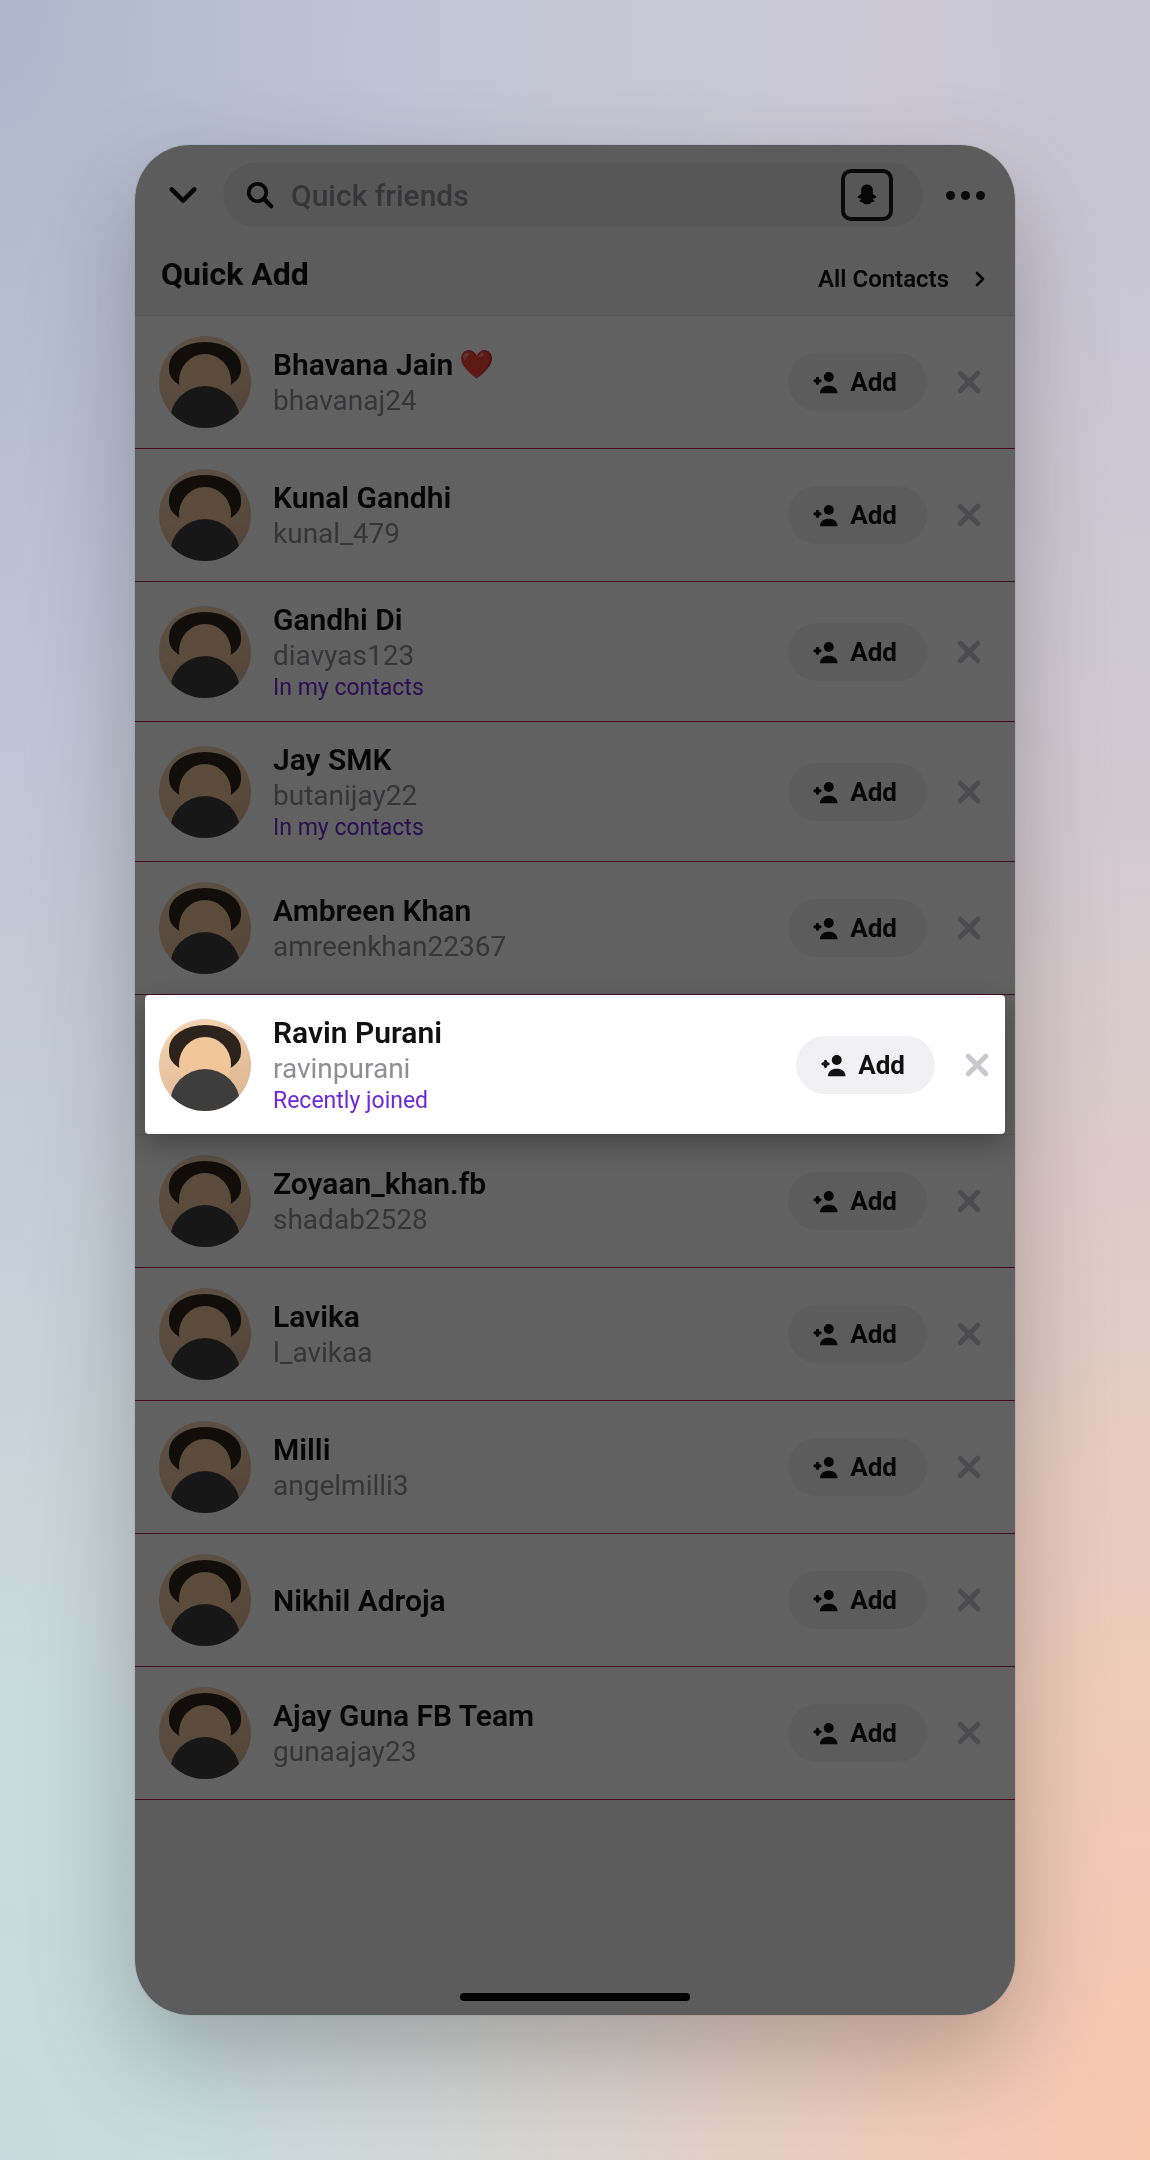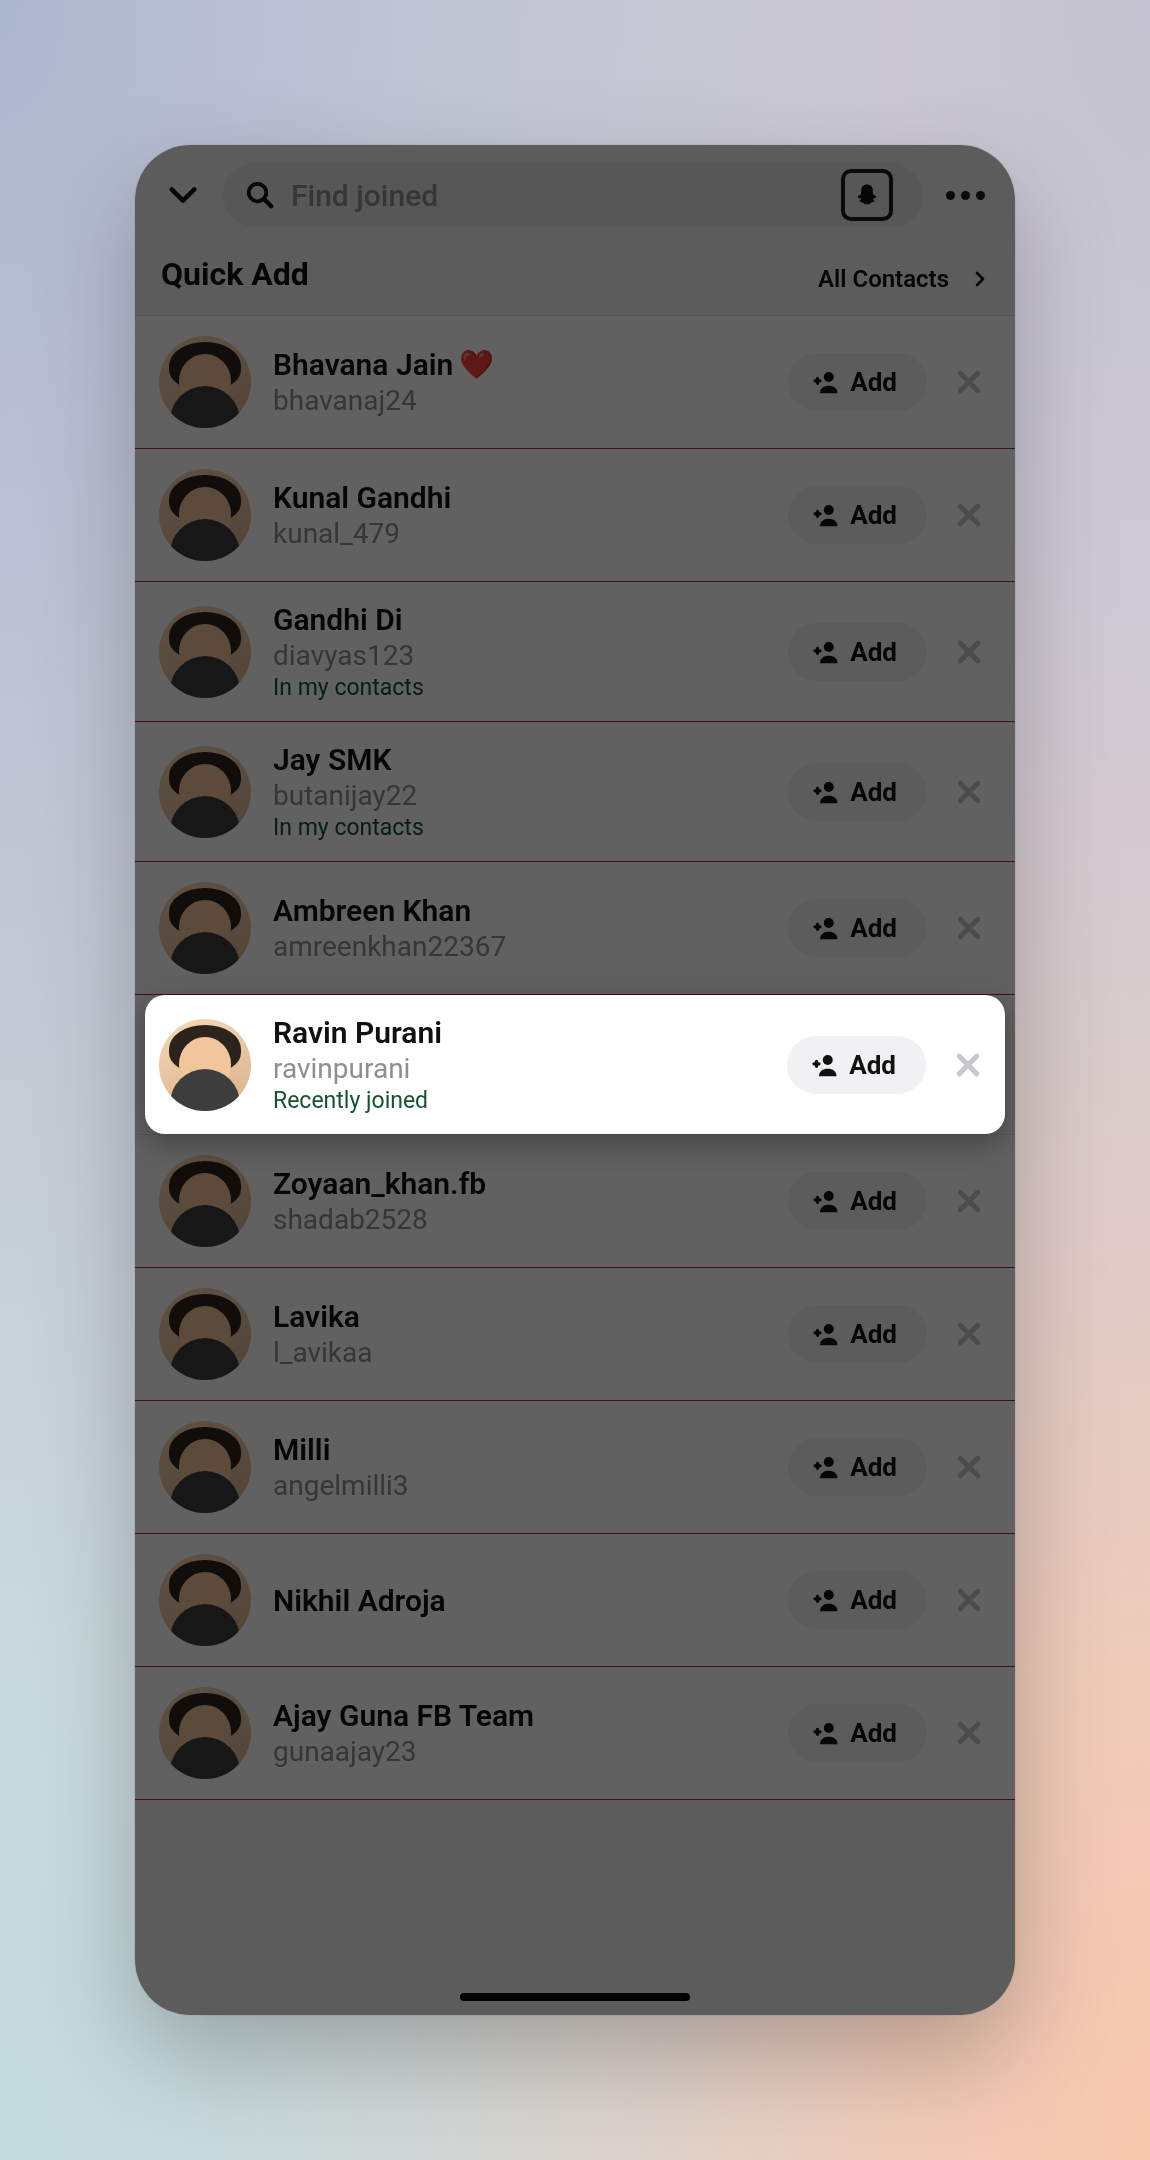--- a/index.html
+++ b/index.html
@@ -128,23 +128,23 @@
     transition: none;
     position: relative;
   }
   .row.highlighted {
     position: relative;
     z-index: 20;
     background: #fff;
     box-shadow: 0 10px 30px rgba(0,0,0,.3);
     margin-left: 10px;
     margin-right: 10px;
-    border-radius: 20px;
+    border-radius: 4px;
     padding-left: 14px;
-    padding-right: 15px;
+    padding-right: 6px;
     border-bottom: none;
   }
   .row.highlighted + .row { border-top: 1px solid #ececec; }
   .avatar {
     width: 92px;
     height: 92px;
     border-radius: 50%;
     background: linear-gradient(160deg, #f7d7b5, #d9b08c);
     flex-shrink: 0;
     position: relative;
@@ -188,21 +188,21 @@
     align-items:center;
     gap:6px;
   }
   .username {
     font-size: 28px;
     color: #8e8e93;
     margin-top: 2px;
   }
   .subtext {
     font-size: 23px;
-    color: #14532d;
+    color: #6d28d9;
     margin-top: 2px;
   }
   .add-btn {
     background: #f1f1f3;
     border-radius: 40px;
     padding: 14px 30px 14px 22px;
     display:flex;
     align-items:flex-end;
     gap: 10px;
     font-size: 26px;
@@ -247,21 +247,21 @@
       <div class="chevron-down">
         <svg viewBox="0 0 24 24">
             <path d="M4 8 L12 16 L20 8" fill="none" stroke="#111" stroke-width="3.2" stroke-linecap="round" stroke-linejoin="round"></path>
           </svg>
       </div>
       <div class="search-bar">
         <svg viewBox="0 0 24 24">
             <circle cx="10" cy="10" r="7" fill="none" stroke="#111" stroke-width="3"></circle>
             <line x1="15" y1="15" x2="21" y2="21" stroke="#111" stroke-width="3.5" stroke-linecap="round"></line>
           </svg>
-        <span class="search-placeholder">Find joined</span>
+        <span class="search-placeholder">Quick friends</span>
         <div style="flex:1"></div>
         <div class="snap-square">
           <svg viewBox="0 0 24 24">
               <path d="M12 3c3 0 5 2 5 5v3c1 1 3 2 3 3-1 1-2 1-3 1 0 1 1 2 2 2-1 1-3 1-4 2-1 1-2 1-3 1s-2 0-3-1c-1-1-3-1-4-2 1 0 2-1 2-2-1 0-2 0-3-1 0-1 2-2 3-3V8c0-3 2-5 5-5z" fill="#111"></path>
             </svg>
         </div>
       </div>
       <div class="more-dots">
         <span></span>
           <span></span>

